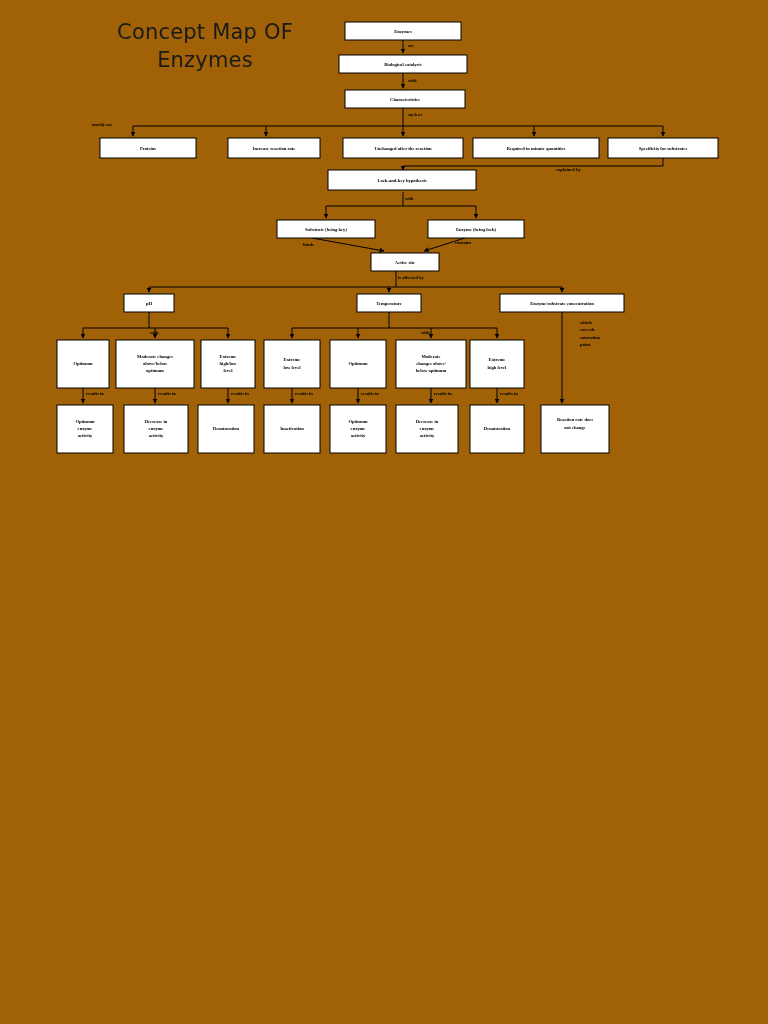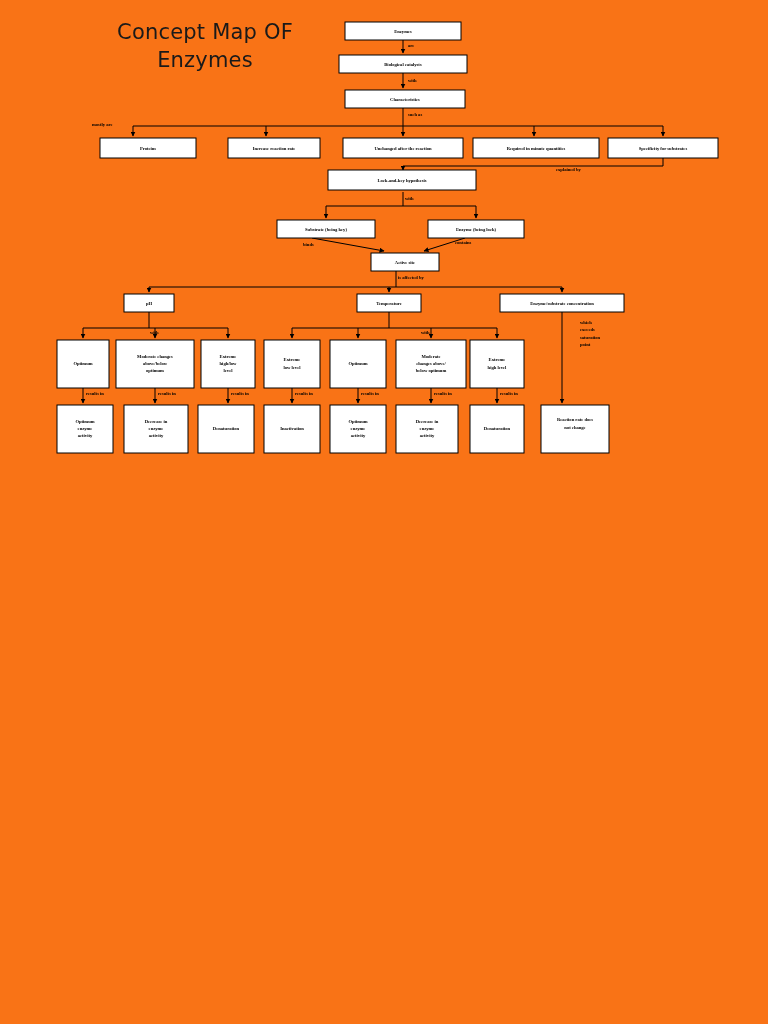--- a/index.html
+++ b/index.html
@@ -4,21 +4,21 @@
 <style>
   html, body {
     margin: 0;
     padding: 0;
     background: #ffffff;
   }
   #page {
     position: relative;
     width: 768px;
     height: 1024px;
-    background: #f97316;
+    background: #a16207;
     overflow: hidden;
     font-family: "Liberation Serif", serif;
   }
   #map-title {
     position: absolute;
     left: 90px;
     top: 18px;
     width: 230px;
     text-align: center;
     font-family: "DejaVu Sans", sans-serif;

